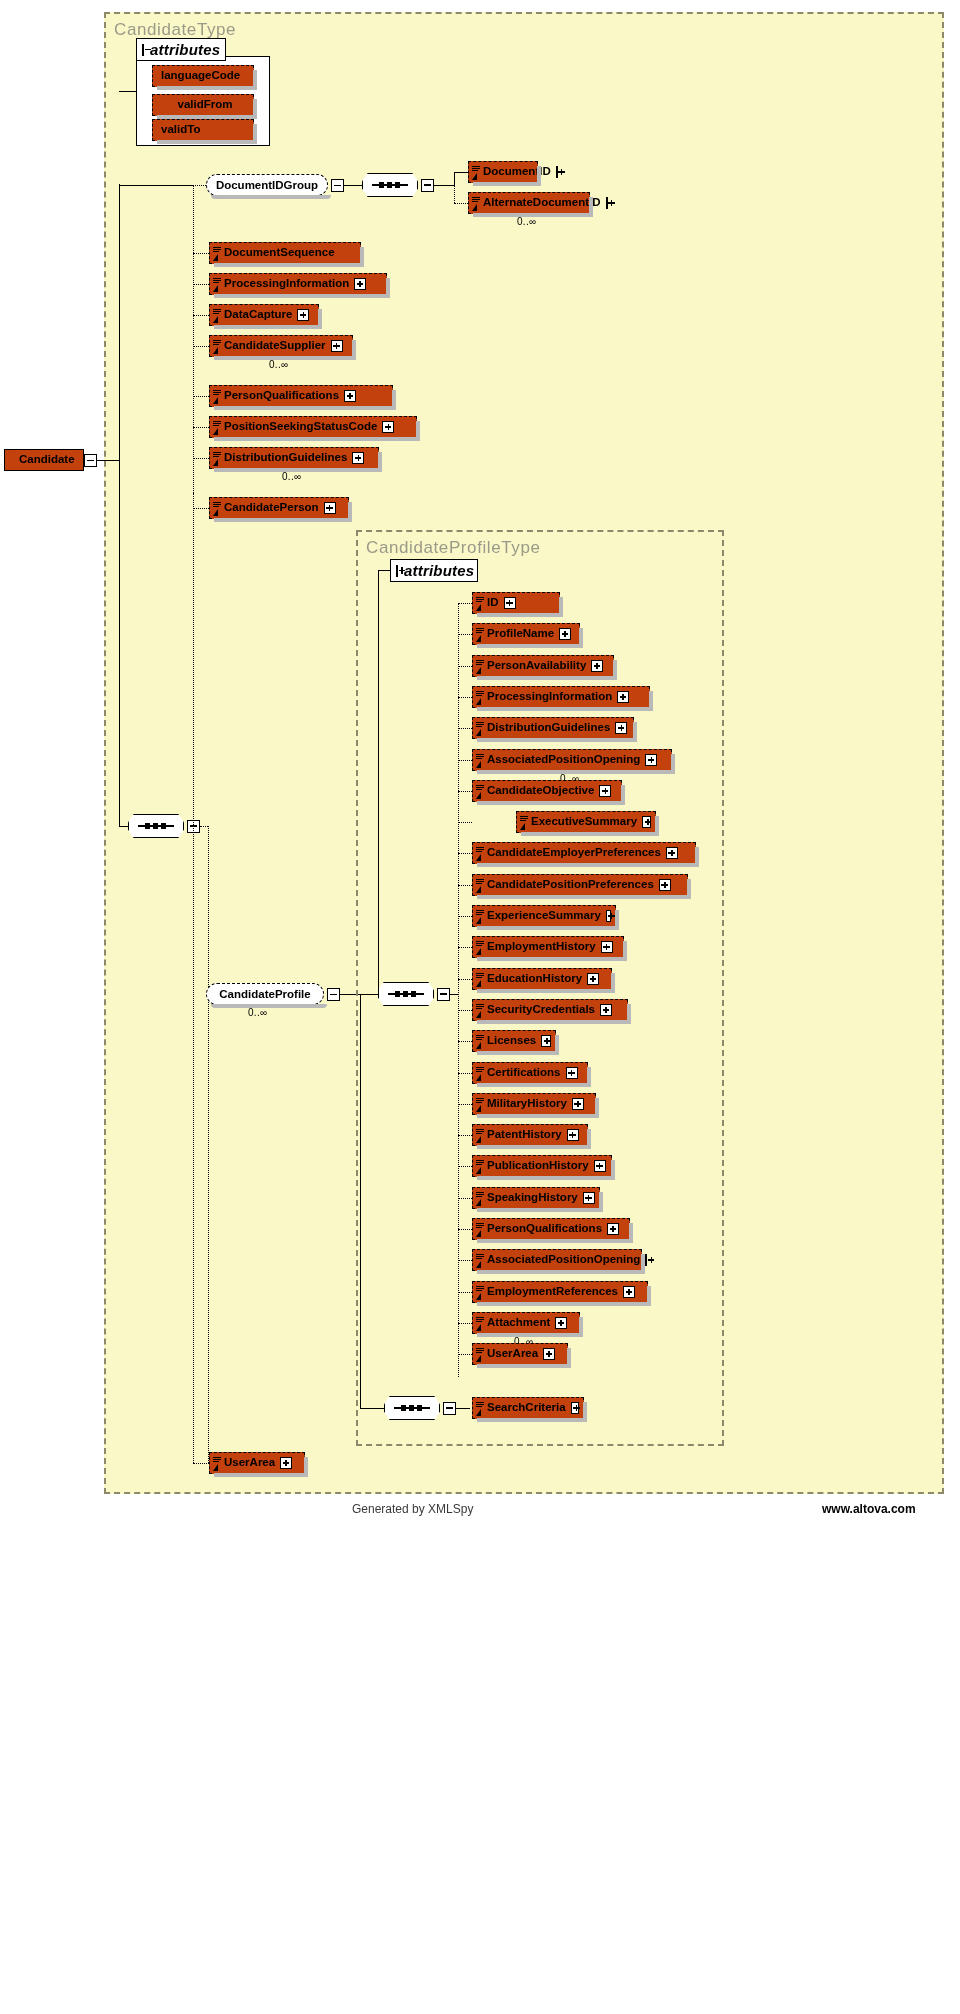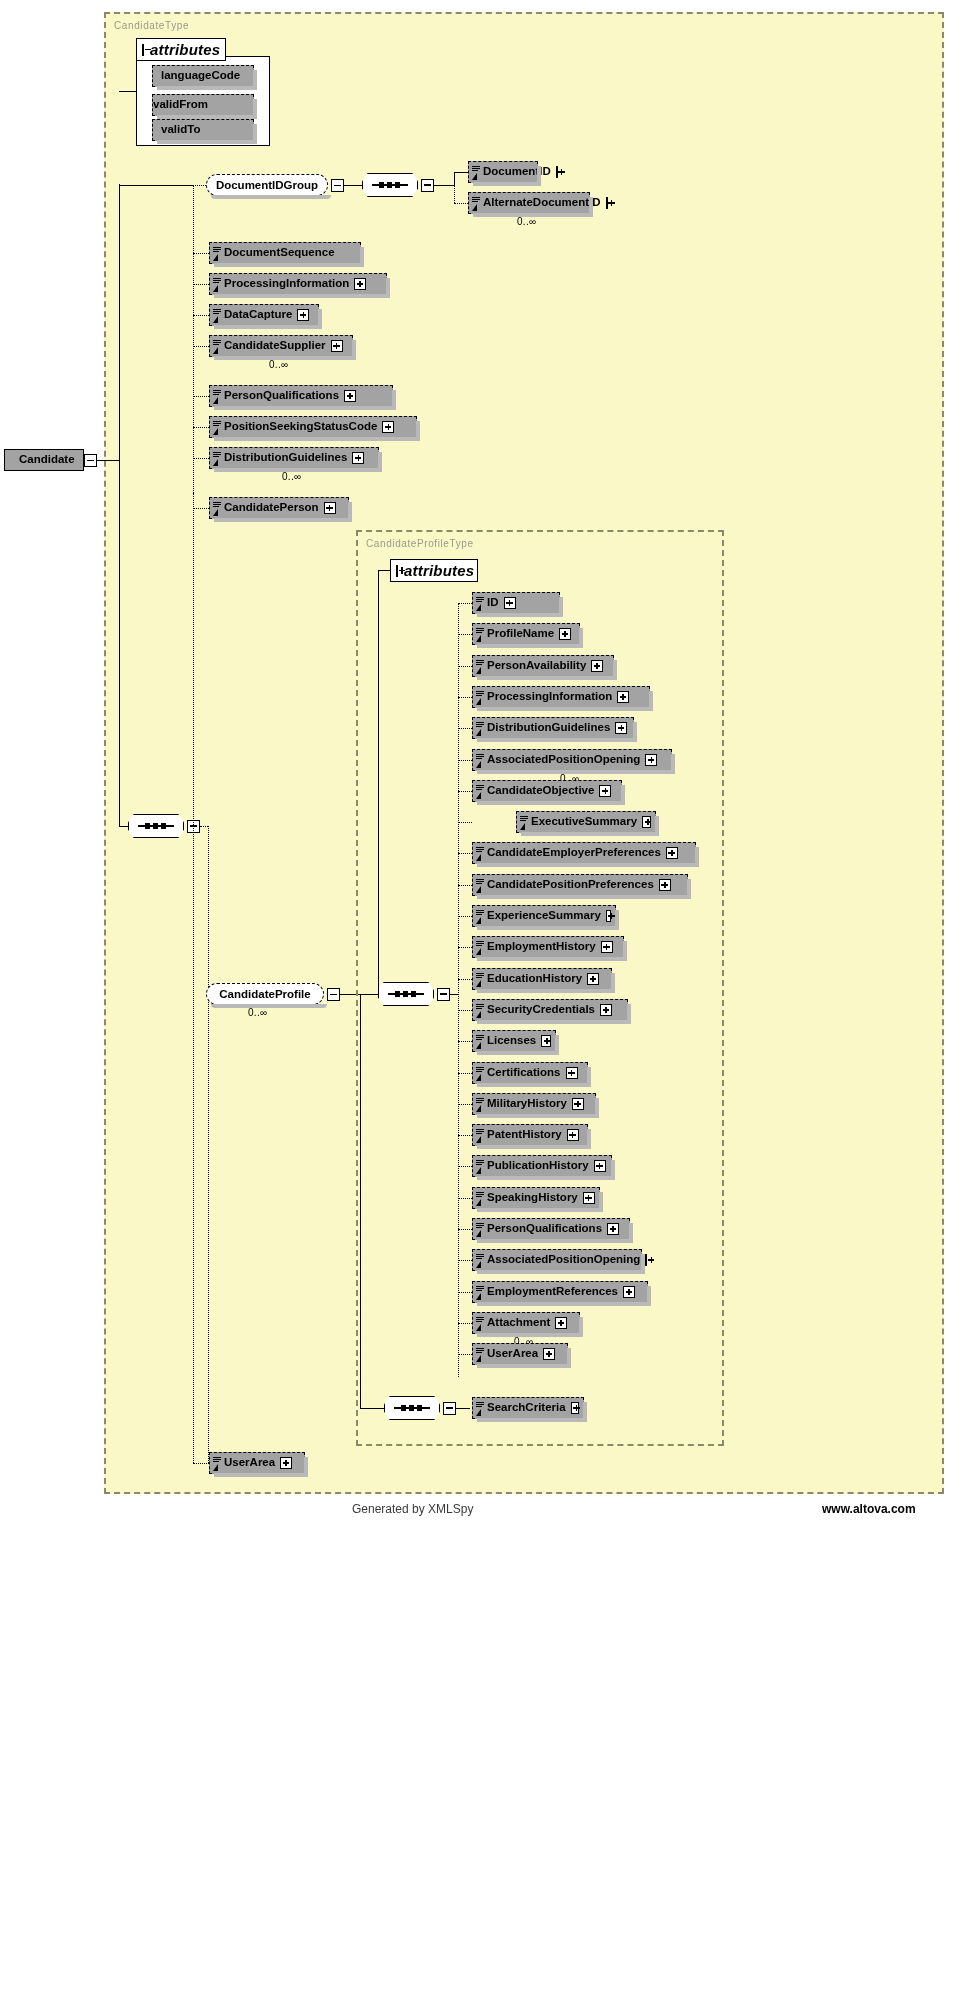--- a/index.html
+++ b/index.html
@@ -14,32 +14,32 @@
   
   .typebox{
     position:absolute;
     background:#fbf8c8;
     border:2px dashed #8a8a6a;
     box-sizing:border-box;
   }
   .typebox.inner{ background:transparent; }
   .typelabel{
     position:absolute;
-    font-size:10px;
+    font-size:17px;
     letter-spacing:.6px;
     color:#9a9a88;
     white-space:nowrap;
     text-align:center;
   }
 
   
   .node{
     position:absolute;
     box-sizing:border-box;
-    background:#a3a3a3;
+    background:#c2410c;
     height:22px;
     display:flex;
     align-items:center;
     white-space:nowrap;
     font-size:11.5px;
     font-weight:bold;
     color:#000;
     padding:0 4px 0 14px;
   }
   .node .lbl{ line-height:1; display:inline-block; }
@@ -201,21 +201,21 @@
     <div class="ln h" style="left: 97px; top: 460px; width: 22px;"></div>
     <div class="ln v" style="left: 119px; top: 184px; height: 642px;"></div>
     <div class="attrpanel" style="left: 136px; top: 56px; width: 134px; height: 90px;"></div>
     <div class="attrhead" style="left: 136px; top: 38px; width: 90px;">
       <span class="exp-in"></span>
       <span>attributes</span>
     </div>
     <div class="node dashed shadow" style="left: 152px; top: 65px; width: 102px; padding-left: 8px;">
       <span class="lbl">languageCode</span>
     </div>
-    <div class="node dashed shadow" style="left: 152px; top: 94px; width: 102px; padding-left: 0;">
+    <div class="node dashed shadow" style="left: 152px; top: 94px; width: 102px; padding-left: 8px; justify-content: center;">
       <span class="lbl">validFrom</span>
     </div>
     <div class="node dashed shadow" style="left: 152px; top: 119px; width: 102px; padding-left: 8px;">
       <span class="lbl">validTo</span>
     </div>
     <div class="ln h" style="left: 119px; top: 91px; width: 17px;"></div>
     <div class="gnode shadow" style="left: 206px; top: 174px; width: 122px;">
       <span>DocumentIDGroup</span>
     </div>
     <div class="expander" style="left: 331px; top: 179px;"></div>

